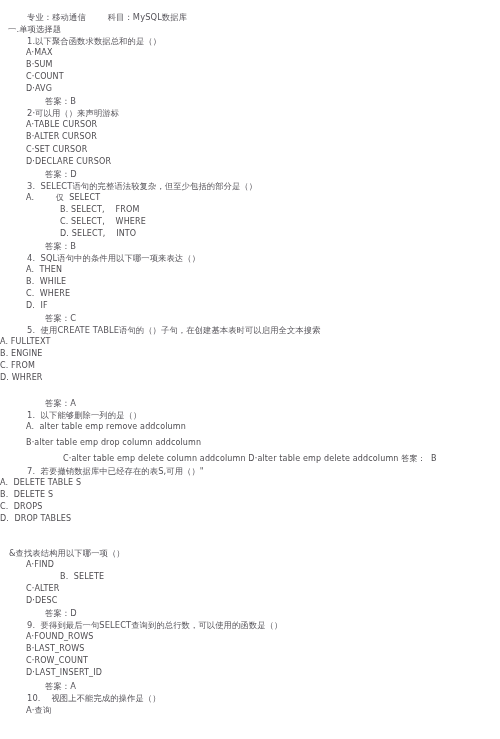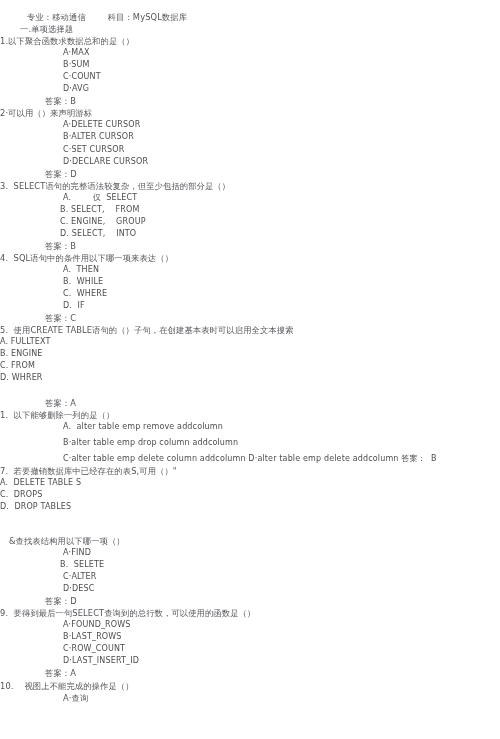--- a/index.html
+++ b/index.html
@@ -41,24 +41,24 @@
   .cn {
     color: #56545a;
     font-size: 8.3px;
   }
   .latin {
     color: #4e4c50;
     font-size: 8.0px;
     letter-spacing: 0.15px;
   }
   .hdr { padding-left: 27px; }
-  .l0  { padding-left: 20px; }
+  .l0  { padding-left: 8px; }
   .l1  { padding-left: 9px; }
-  .q   { }
-  .opt { padding-left: 63px; }
+  .q   { padding-left: 27px; }
+  .opt { padding-left: 26px; }
   .opt-b { padding-left: 60px; }
   .opt-far { }
   .ans { padding-left: 45px; }
   .longline { padding-left: 63px; }
   .blank { height: 12.05px; }
   .gap-sm { height: 4px; }
   .gap-md { height: 10px; }
 </style>
 </head>
 <body>
@@ -70,30 +70,30 @@
     <div class="line cn l0">一.单项选择题</div>
 
     <div class="line cn q">1.以下聚合函数求数据总和的是（）</div>
     <div class="line latin opt">A·MAX</div>
     <div class="line latin opt">B·SUM</div>
     <div class="line latin opt">C·COUNT</div>
     <div class="line latin opt">D·AVG</div>
     <div class="line cn ans">答案：B</div>
 
     <div class="line cn q">2·可以用（）来声明游标</div>
-    <div class="line latin opt">A·DELETE CURSOR</div>
+    <div class="line latin opt">A·TABLE CURSOR</div>
     <div class="line latin opt">B·ALTER CURSOR</div>
     <div class="line latin opt">C·SET CURSOR</div>
     <div class="line latin opt">D·DECLARE CURSOR</div>
     <div class="line cn ans">答案：D</div>
 
     <div class="line cn q">3.  SELECT语句的完整语法较复杂，但至少包括的部分是（）</div>
     <div class="line latin opt">A.        仅  SELECT</div>
     <div class="line latin opt-b">B. SELECT,    FROM</div>
-    <div class="line latin opt-b">C. ENGINE,    GROUP</div>
+    <div class="line latin opt-b">C. SELECT,    WHERE</div>
     <div class="line latin opt-b">D. SELECT,    INTO</div>
     <div class="line cn ans">答案：B</div>
 
     <div class="line cn q">4.  SQL语句中的条件用以下哪一项来表达（）</div>
     <div class="line latin opt">A.  THEN</div>
     <div class="line latin opt">B.  WHILE</div>
     <div class="line latin opt">C.  WHERE</div>
     <div class="line latin opt">D.  IF</div>
     <div class="line cn ans">答案：C</div>
 
@@ -107,20 +107,21 @@
 
     <div class="line cn q">1.  以下能够删除一列的是（）</div>
     <div class="line latin opt">A.  alter table emp remove addcolumn</div>
     <div class="gap-sm"></div>
     <div class="line latin opt">B·alter table emp drop column addcolumn</div>
     <div class="gap-sm"></div>
     <div class="line latin longline">C·alter table emp delete column addcolumn D·alter table emp delete addcolumn 答案：  B</div>
 
     <div class="line cn q">7.  若要撤销数据库中已经存在的表S,可用（）"</div>
     <div class="line latin opt-far">A.  DELETE TABLE S</div>
+    <div class="line latin opt-far">B.  DELETE S</div>
     <div class="line latin opt-far">C.  DROPS</div>
     <div class="line latin opt-far">D.  DROP TABLES</div>
 
     <div class="blank"></div>
     <div class="gap-md"></div>
 
     <div class="line cn l1">&amp;查找表结构用以下哪一项（）</div>
     <div class="line latin opt">A·FIND</div>
     <div class="line latin opt-b">B.  SELETE</div>
     <div class="line latin opt">C·ALTER</div>

